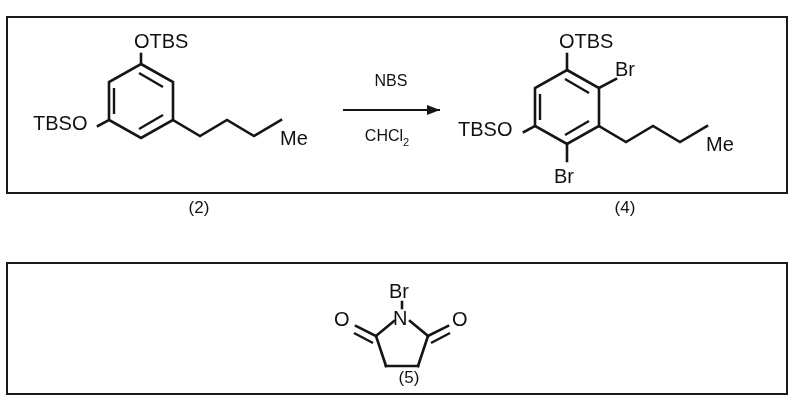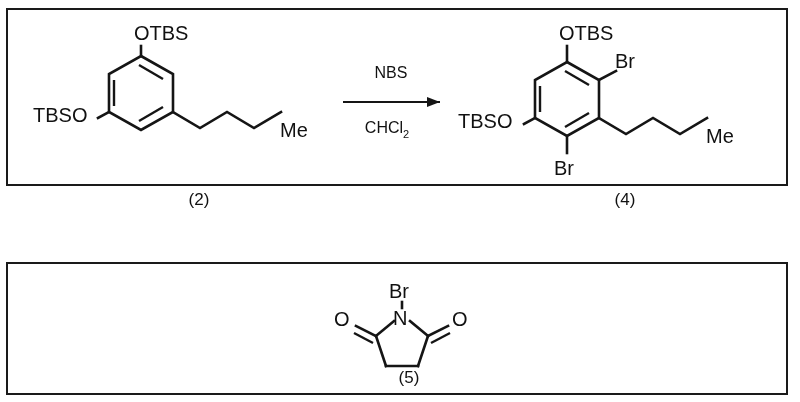--- a/index.html
+++ b/index.html
@@ -15,21 +15,21 @@
     overflow: hidden;
   }
   .panel {
     position: absolute;
     border: 2px solid #1a1a1a;
     background: #ffffff;
     box-sizing: border-box;
   }
   #panel-reaction {
     left: 6px;
-    top: 8px;
+    top: 16px;
     width: 782px;
     height: 178px;
   }
   #panel-reagent {
     left: 6px;
     top: 262px;
     width: 782px;
     height: 133px;
   }
   .struct-svg {

